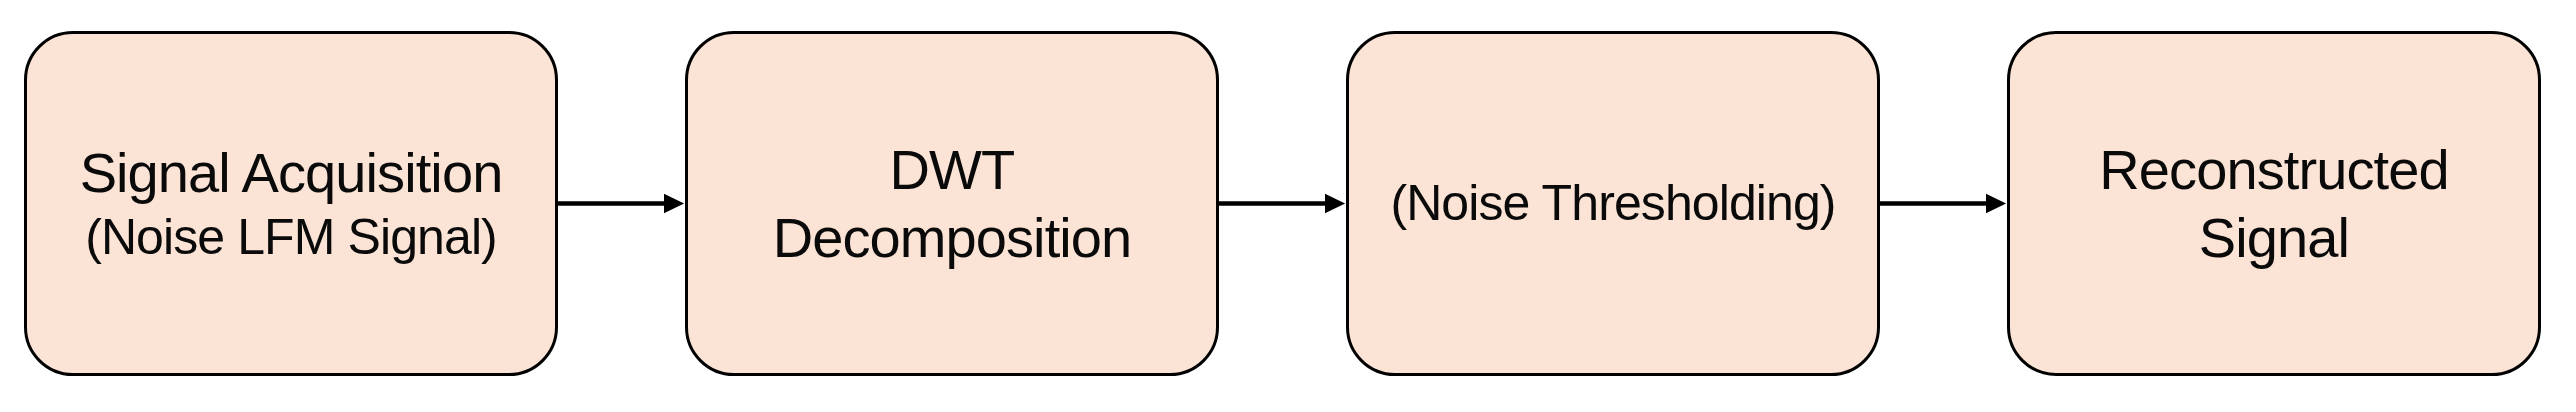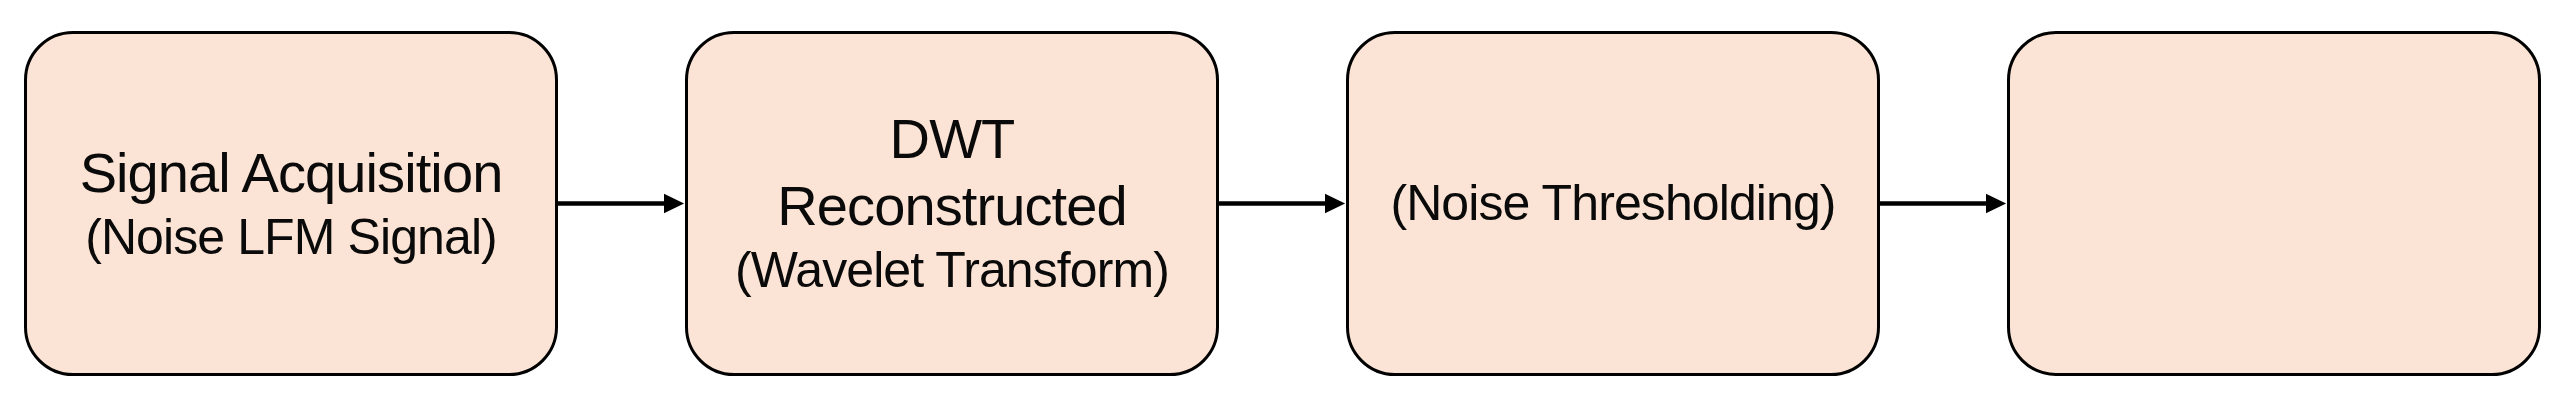--- a/index.html
+++ b/index.html
@@ -78,22 +78,21 @@
 
   <div class="connector">
     <svg viewBox="0 0 145 44" xmlns="http://www.w3.org/2000/svg">
       <line x1="0" y1="22" x2="124" y2="22" stroke="currentColor" stroke-width="5"></line>
       <polygon points="121,11 121,33 144,22" fill="currentColor"></polygon>
     </svg>
   </div>
 
   <div class="flow-box">
     <div class="box-title">DWT
-Reconstructed</div>
-    <div class="box-subtitle">(Wavelet Transform)</div>
+Decomposition</div>
   </div>
 
   <div class="connector">
     <svg viewBox="0 0 145 44" xmlns="http://www.w3.org/2000/svg">
       <line x1="0" y1="22" x2="124" y2="22" stroke="currentColor" stroke-width="5"></line>
       <polygon points="121,11 121,33 144,22" fill="currentColor"></polygon>
     </svg>
   </div>
 
   <div class="flow-box">
@@ -101,16 +100,18 @@
   </div>
 
   <div class="connector">
     <svg viewBox="0 0 145 44" xmlns="http://www.w3.org/2000/svg">
       <line x1="0" y1="22" x2="124" y2="22" stroke="currentColor" stroke-width="5"></line>
       <polygon points="121,11 121,33 144,22" fill="currentColor"></polygon>
     </svg>
   </div>
 
   <div class="flow-box">
+    <div class="box-title">Reconstructed
+Signal</div>
   </div>
 
 </div>
 
 
 </body></html>

